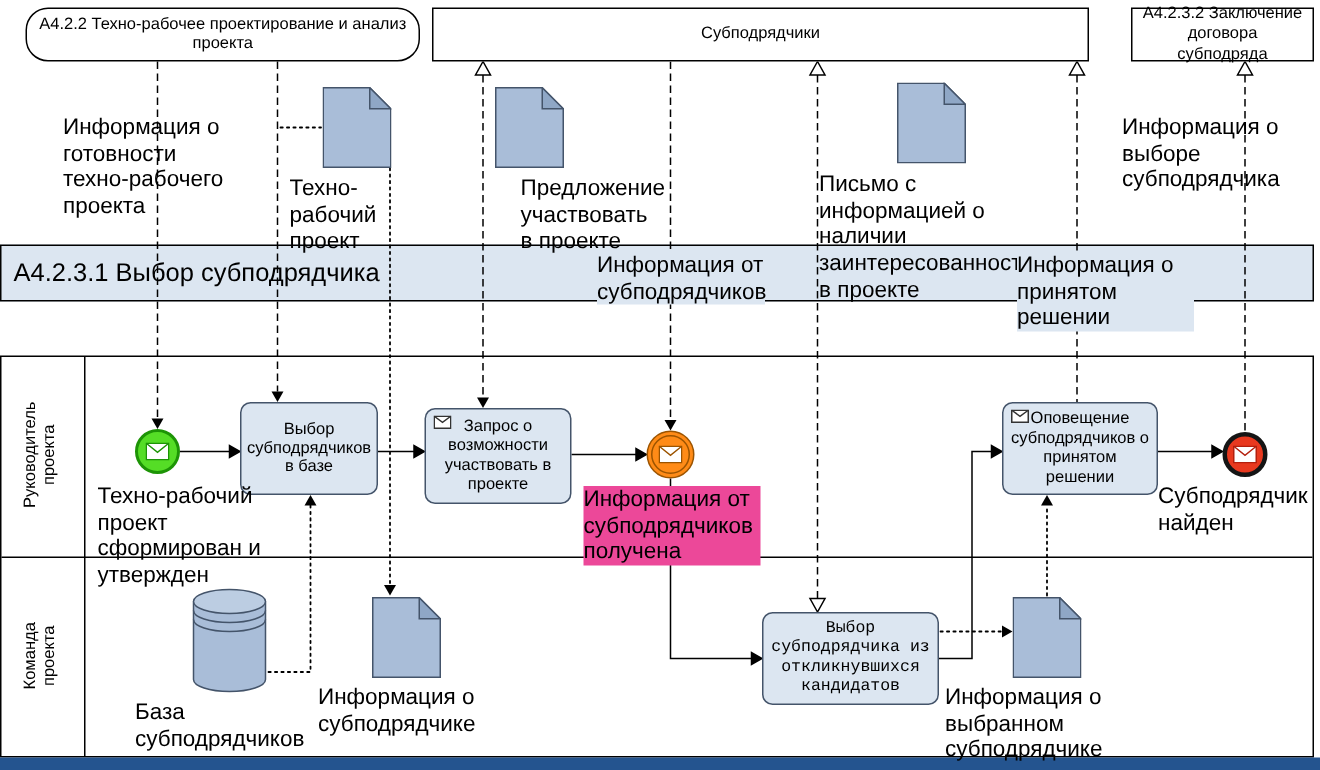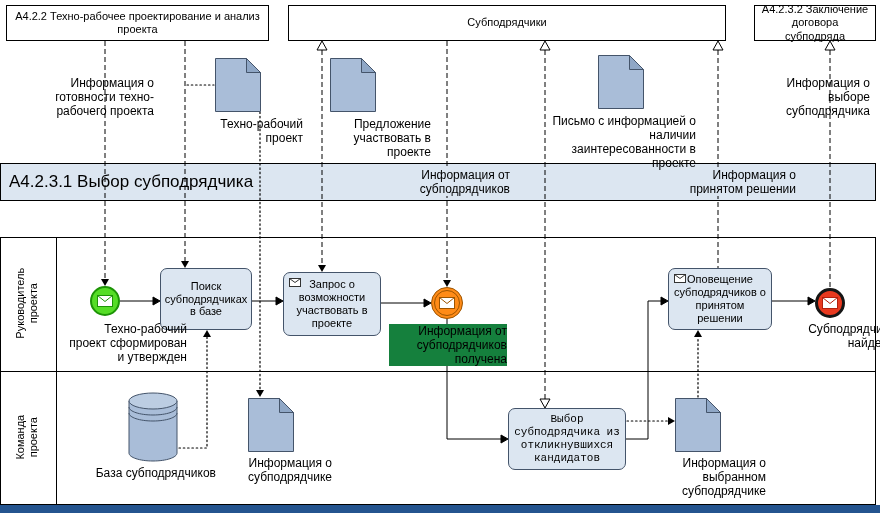--- a/index.html
+++ b/index.html
@@ -24,24 +24,24 @@
   }
   .pool-headerline{position:absolute;left:55px;top:0;height:100%;border-left:1px solid #000;}
   .lane-divider{position:absolute;left:0;top:133px;width:100%;border-top:1px solid #000;}
   .lane-label{
     position:absolute;left:0;width:55px;display:flex;align-items:center;justify-content:center;z-index:2;
   }
   .lane-label .rot{
     transform:rotate(-90deg);font-size:11px;line-height:1.2;text-align:center;display:block;
   }
   .node-label{
-    position:absolute;font-size:12px;line-height:1.18;text-align:right;z-index:3;
+    position:absolute;font-size:15px;line-height:1.18;text-align:left;z-index:3;
   }
   .bg-band{background:#dce6f1;}
-  .bg-white{background:#15803d;}
+  .bg-white{background:#ec4899;}
   .task{
     position:absolute;background:#dce6f1;border:1px solid #44546a;border-radius:7px;z-index:2;
     display:flex;align-items:center;justify-content:center;text-align:center;
     font-size:11px;line-height:1.18;padding:3px 5px;box-sizing:border-box;
   }
   .task .envelope{position:absolute;left:5px;top:4px;}
   .event{
     position:absolute;border-radius:50%;z-index:2;box-sizing:border-box;
     display:flex;align-items:center;justify-content:center;
   }
@@ -121,40 +121,40 @@
       <line x1="698" y1="397" x2="698" y2="337"></line>
     </g>
     <g fill="#000">
       <polygon points="256,390 264,390 260,397"></polygon>
       <polygon points="203,337 211,337 207,330"></polygon>
       <polygon points="668,417 668,425 675,421"></polygon>
       <polygon points="694,337 702,337 698,330"></polygon>
     </g>
   </svg>
 
-  <div class="extbox" style="left:6px;top:5px;width:263px;height:36px;">
+  <div class="extbox" style="left:17px;top:5px;width:263px;height:36px;border-radius:15px;">
     <span>A4.2.2 Техно-рабочее проектирование и анализ проекта</span>
   </div>
   <div class="extbox" style="left:288px;top:5px;width:438px;height:36px;">
     <span>Субподрядчики</span>
   </div>
   <div class="extbox" style="left:754px;top:5px;width:122px;height:36px;">
     <span>A4.2.3.2 Заключение договора субподряда</span>
   </div>
 
   <div class="node-label" style="left:42px;top:76px;width:112px;">Информация о готовности техно-рабочего проекта</div>
   <div class="node-label" style="left:748px;top:76px;width:122px;">Информация о выборе субподрядчика</div>
 
   <div class="icon-node" style="left:215px;top:58px;">
     <svg width="46" height="54" viewBox="0 0 46 54">
       <path d="M0.5,0.5 H31.5 L45.5,14.5 V53.5 H0.5 Z" fill="#a9bdd8" stroke="#44546a"></path>
       <path d="M31.5,0.5 V14.5 H45.5 Z" fill="#8fa7c6" stroke="#44546a"></path>
     </svg>
   </div>
-  <div class="node-label" style="left:193px;top:117px;width:90px;margin-left:20px;">Техно-рабочий проект</div>
+  <div class="node-label" style="left:193px;top:117px;width:90px;">Техно-рабочий проект</div>
 
   <div class="icon-node" style="left:330px;top:58px;">
     <svg width="46" height="54" viewBox="0 0 46 54">
       <path d="M0.5,0.5 H31.5 L45.5,14.5 V53.5 H0.5 Z" fill="#a9bdd8" stroke="#44546a"></path>
       <path d="M31.5,0.5 V14.5 H45.5 Z" fill="#8fa7c6" stroke="#44546a"></path>
     </svg>
   </div>
   <div class="node-label" style="left:311px;top:117px;width:84px;margin-left:36px;">Предложение участвовать в проекте</div>
 
   <div class="icon-node" style="left:598px;top:55px;">
@@ -170,21 +170,21 @@
 
   <div class="event" style="left:90px;top:286px;width:30px;height:30px;background:#55dd26;border:2px solid #1d9406;">
     <svg width="16" height="12" viewBox="0 0 16 12">
       <rect x="0.5" y="0.5" width="15" height="11" fill="#ffffff" stroke="#1d9406"></rect>
       <path d="M0.5,0.5 L8,6.5 L15.5,0.5" fill="none" stroke="#1d9406"></path>
     </svg>
   </div>
   <div class="node-label" style="left:45px;top:322px;width:122px;margin-left:20px;">Техно-рабочий проект сформирован и утвержден</div>
 
   <div class="task" style="left:160px;top:268px;width:92px;height:62px;">
-    <span>Поиск субподрядчиках в базе</span>
+    <span>Выбор субподрядчиков в базе</span>
   </div>
 
   <div class="task" style="left:283px;top:272px;width:98px;height:64px;">
     <span class="envelope">
       <svg width="12" height="9" viewBox="0 0 12 9">
         <rect x="0.5" y="0.5" width="11" height="8" fill="#fff" stroke="#333"></rect>
         <path d="M0.5,0.5 L6,4.5 L11.5,0.5" fill="none" stroke="#333"></path>
       </svg>
     </span>
     <span>Запрос о возможности участвовать в проекте</span>

